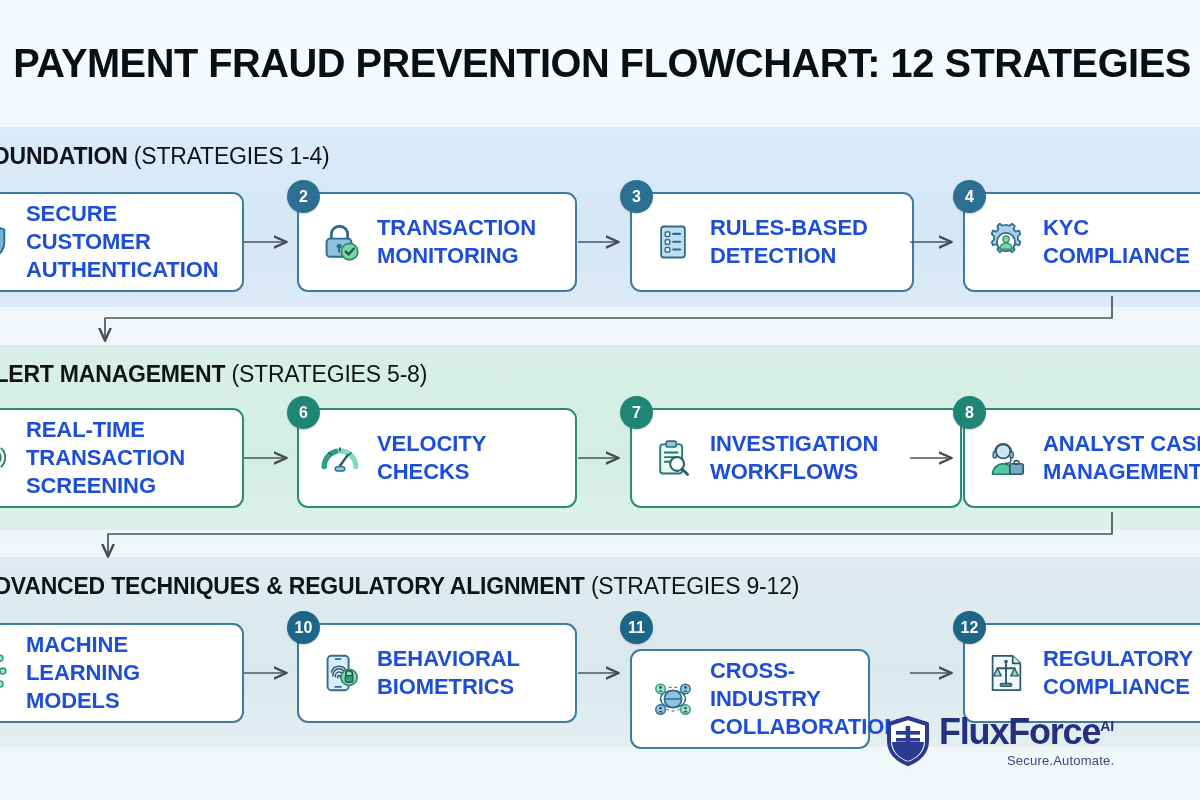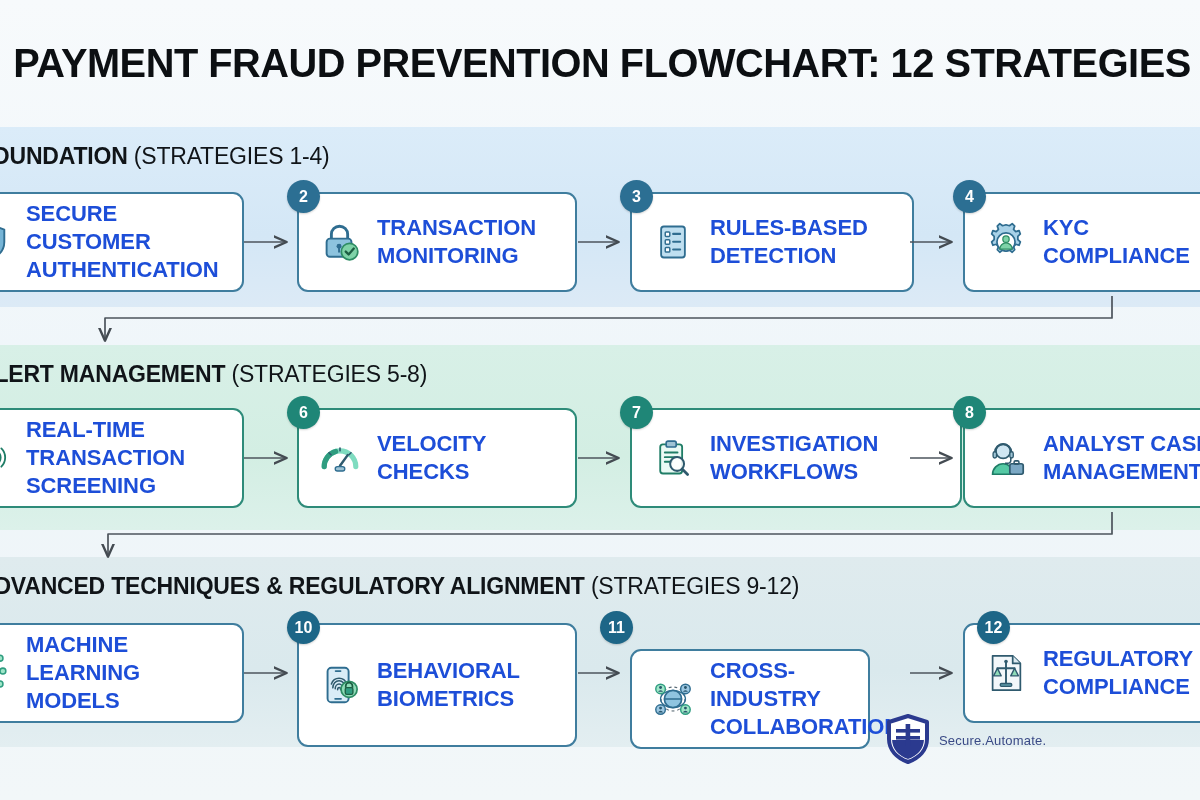--- a/index.html
+++ b/index.html
@@ -322,38 +322,38 @@
       </svg>
     </span>
     <span class="label">MACHINE
 LEARNING
 MODELS</span>
   </div>
 
   <div class="badge slate" style="left:287px; top:611px;text-align:center;">
       <span>10</span>
     </div>
-  <div class="card slate" style="left:297px; top:623px; width:280px; height:124px;">
+  <div class="card slate" style="left:297px; top:623px; width:280px; height:100px;">
     <span class="ico">
       <svg viewBox="0 0 46 46" width="44" height="44">
         <rect x="10" y="5" width="22" height="36" rx="4" fill="#d9ecf7" stroke="#2f6d90" stroke-width="2"></rect>
         <rect x="17.5" y="7.5" width="7" height="1.8" rx=".9" fill="#2f6d90"></rect>
         <rect x="17" y="36.5" width="8" height="1.8" rx=".9" fill="#2f6d90"></rect>
         <path d="M15.5 26 a6.5 7.5 0 0 1 13 0 M18 27 a4 5 0 0 1 8 0 M20.5 28 a1.6 2.4 0 0 1 3.2 0
                  M14 22 a8.5 9 0 0 1 16 0" fill="none" stroke="#2f5a6e" stroke-width="1.6" stroke-linecap="round"></path>
         <circle cx="32.5" cy="27.5" r="8.4" fill="#8fdcb8" stroke="#2d8c63" stroke-width="1.8"></circle>
         <path d="M29 26 v-2 a3.5 3.5 0 0 1 7 0 v2" fill="none" stroke="#1c5f43" stroke-width="1.8"></path>
         <rect x="28.5" y="25.8" width="8" height="7" rx="1.6" fill="#2f9d80" stroke="#1c5f43" stroke-width="1.4"></rect>
       </svg>
     </span>
     <span class="label">BEHAVIORAL
 BIOMETRICS</span>
   </div>
 
-  <div class="badge slate" style="left:600px; top:611px;">
+  <div class="badge slate" style="left:620px; top:611px;">
       <span>11</span>
     </div>
   <div class="card slate" style="left:630px; top:649px; width:240px; height:100px;">
     <span class="ico">
       <svg viewBox="0 0 46 46" width="44" height="44">
         <circle cx="23" cy="23" r="12.5" fill="none" stroke="#5b6b76" stroke-width="1.2" stroke-dasharray="3 3"></circle>
         <circle cx="23" cy="23" r="9" fill="#8fc4e0" stroke="#2f6d90" stroke-width="1.8"></circle>
         <path d="M14 23 h18 M23 14 a13 9 0 0 1 0 18 a13 9 0 0 1 0 -18" fill="none" stroke="#2f6d90" stroke-width="1.4"></path>
         <circle cx="10" cy="12.5" r="5" fill="#9fe6c8" stroke="#2f9d80" stroke-width="1.5"></circle>
         <circle cx="36" cy="12.5" r="5" fill="#9cc7e2" stroke="#2f6d90" stroke-width="1.5"></circle>
@@ -368,21 +368,21 @@
             <path d="M7.4 37 a2.8 2.8 0 0 1 5.2 0 z"></path>
           <circle cx="36" cy="32.5" r="1.5"></circle>
             <path d="M33.4 37 a2.8 2.8 0 0 1 5.2 0 z"></path>
         </g>
       </svg>
     </span>
     <span class="label">CROSS-INDUSTRY
 COLLABORATION</span>
   </div>
 
-  <div class="badge slate" style="left:953px; top:611px;margin-left:24px;">
+  <div class="badge slate" style="left:953px; top:611px;">
       <span>12</span>
     </div>
   <div class="card slate" style="left:963px; top:623px; width:292px; height:100px;">
     <span class="ico">
       <svg viewBox="0 0 46 46" width="44" height="44">
         <path d="M9 5 h21 l8 8 v28 H9 z" fill="#f2f7fa" stroke="#2f5a6e" stroke-width="1.8" stroke-linejoin="round"></path>
         <path d="M30 5 v8 h8" fill="#dbe9f0" stroke="#2f5a6e" stroke-width="1.8" stroke-linejoin="round"></path>
         <path d="M23 12 v22 M14 18 h18" stroke="#2f5a6e" stroke-width="2" stroke-linecap="round"></path>
         <circle cx="23" cy="11" r="1.9" fill="#2f5a6e"></circle>
         <path d="M14 18 L10 26 h8 z" fill="#8fdcb8" stroke="#2f5a6e" stroke-width="1.5" stroke-linejoin="round"></path>
@@ -398,17 +398,18 @@
     <span class="mark">
       <svg viewBox="0 0 44 50" width="44" height="50">
         <path d="M22 2 L41 8 v17 c0 11 -8 19 -19 23 C11 44 3 36 3 25 V8 Z" fill="#ffffff" stroke="#2b3a8f" stroke-width="4" stroke-linejoin="round"></path>
         <path d="M22 26 L38 26 v-1 c0 10 -7 17 -16 20 C13 42 6 35 6 25 v1 z" fill="#2b3a8f"></path>
         <rect x="19.6" y="10" width="4.6" height="22" fill="#2b3a8f"></rect>
         <rect x="10" y="15" width="24" height="3.6" fill="#2b3a8f"></rect>
         <rect x="10" y="22" width="24" height="3.6" fill="#2b3a8f"></rect>
       </svg>
     </span>
     <span class="wordwrap">
+      <span class="word"><span>FluxForce</span><sup>AI</sup></span>
       <span class="tag">Secure.Automate.</span>
     </span>
   </div>
 
 </div>
 
 </body></html>

